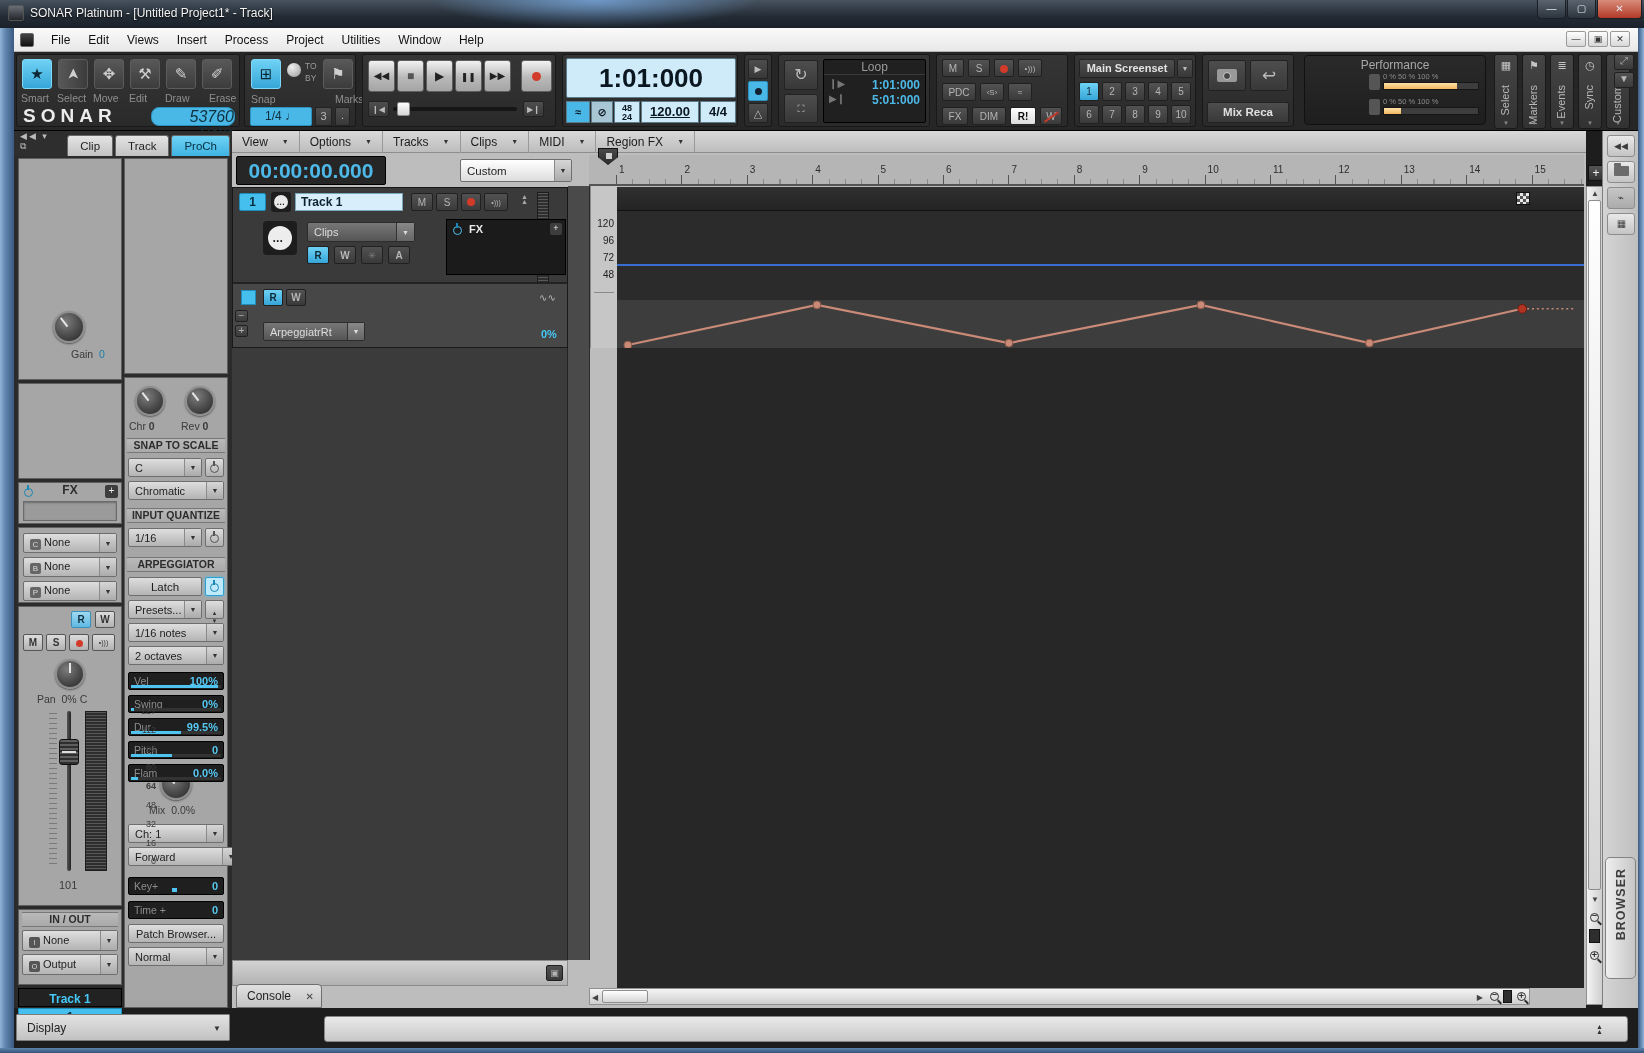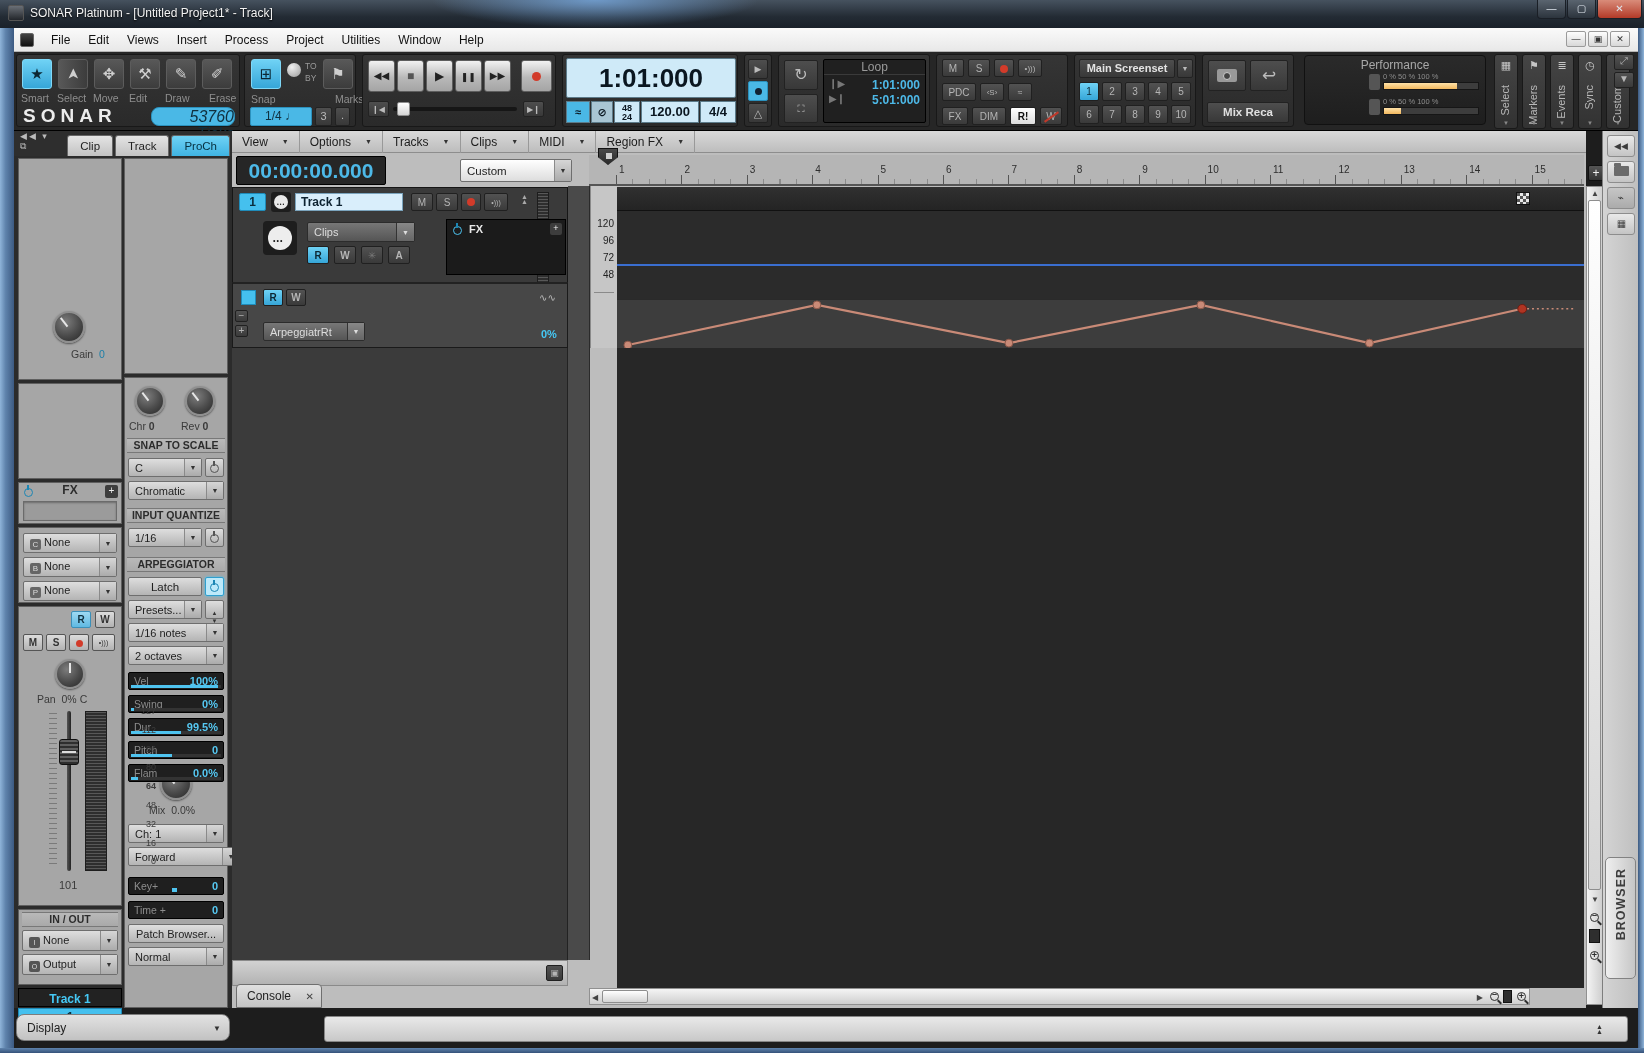--- a/index.html
+++ b/index.html
@@ -135,21 +135,21 @@
   .zslider{position:absolute;background:#2e2e2e;border:1px solid #111;}
   .checker{background-image:linear-gradient(45deg,#e8e8e8 25%,transparent 25%,transparent 75%,#e8e8e8 75%),linear-gradient(45deg,#e8e8e8 25%,#555 25%,#555 75%,#e8e8e8 75%);background-size:6px 6px;background-position:0 0,3px 3px;}
 
   
   #browser-strip{left:1602px;top:131px;width:36px;height:877px;background:linear-gradient(90deg,#d4d4d4,#bfbfbf);border-left:1px solid #7e7e7e;}
   .bs-btn{position:absolute;left:4px;width:28px;height:22px;background:linear-gradient(#e9e9e9,#c4c4c4);border:1px solid #8d8d8d;border-radius:3px;font-size:10px;color:#3b3b3b;text-align:center;line-height:20px;}
   #browser-tab{position:absolute;left:2px;top:726px;width:31px;height:122px;background:linear-gradient(90deg,#efefef,#c6c6c6);border:1px solid #828282;border-radius:5px;}
   #browser-tab span{position:absolute;left:8px;top:10px;writing-mode:vertical-rl;transform:rotate(180deg);font-size:12.5px;font-weight:bold;color:#3d3d3d;letter-spacing:1px;}
 
   
-  #display-bar{left:16px;top:1014px;width:214px;height:27px;background:linear-gradient(#e2e2e2,#c2c2c2);border:1px solid #7d7d7d;border-radius:8px;text-decoration:underline;}
+  #display-bar{left:16px;top:1014px;width:214px;height:27px;background:linear-gradient(#e2e2e2,#c2c2c2);border:1px solid #7d7d7d;border-radius:1px;text-decoration:underline;}
   #console-tab{left:236px;top:984px;width:86px;height:24px;background:linear-gradient(#e0e0e0,#c4c4c4);border:1px solid #6f6f6f;border-radius:4px 4px 0 0;font-size:12px;color:#1f1f1f;line-height:22px;}
   #bottom-bar{left:324px;top:1016px;width:1304px;height:26px;background:linear-gradient(#e9e9e9,#c8c8c8);border:1px solid #868686;border-radius:3px;}
   .chev2{font-size:7px;line-height:5px;color:#333;text-align:center;}
 
   .g{font-style:normal;}
 </style>
 </head>
 <body>
 
 <div id="root">
@@ -236,21 +236,21 @@
     </div>
 
     <div class="tbgroup" style="left:548px;top:2px;width:176px;height:73px;">
       <div class="abs" id="time-main" style="left:3px;top:3px;width:170px;height:40px;">1:01:000</div>
       <div class="abs timesub" style="left:3px;top:46px;width:24px;height:22px;background:#4ab8e6;font-size:11px;line-height:20px;"><i class="g">≈</i></div>
       <div class="abs timesub" style="left:28px;top:46px;width:22px;height:22px;background:#a9c6d4;font-size:11px;line-height:20px;"><i class="g">⊘</i></div>
       <div class="abs timesub" style="left:51px;top:46px;width:26px;height:22px;font-size:9px;line-height:9px;padding-top:2px;">
         <div>48</div>
           <div>24</div>
       </div>
-      <div class="abs timesub" style="left:78px;top:46px;width:58px;height:22px;font-size:13px;line-height:20px;">120.00</div>
+      <div class="abs timesub" style="left:78px;top:46px;width:58px;height:22px;font-size:13px;line-height:20px;text-decoration:underline;">120.00</div>
       <div class="abs timesub" style="left:137px;top:46px;width:36px;height:22px;font-size:13px;line-height:20px;">4/4</div>
     </div>
 
     <div class="tbgroup" style="left:730px;top:2px;width:28px;height:73px;">
       <div class="abs graybox" style="left:3px;top:4px;width:20px;height:20px;font-size:9px;line-height:19px;"><i class="g">▶</i></div>
       <div class="abs bluebox" style="left:3px;top:26px;width:20px;height:20px;line-height:19px;"><span style="display:inline-block;width:7px;height:7px;border-radius:50%;background:#123;"></span></div>
       <div class="abs graybox" style="left:3px;top:48px;width:20px;height:20px;font-size:11px;line-height:18px;"><i class="g">△</i></div>
     </div>
 
     <div class="tbgroup" style="left:764px;top:2px;width:152px;height:73px;">

